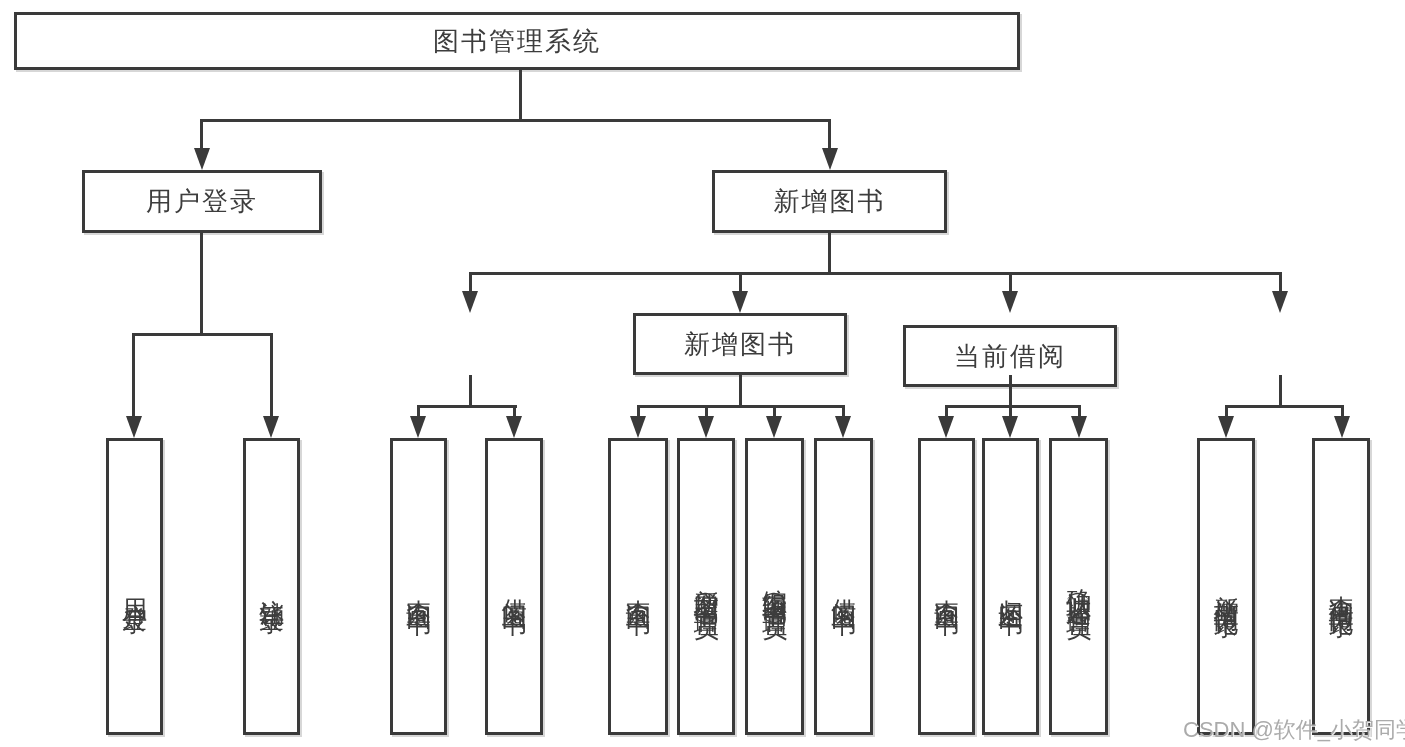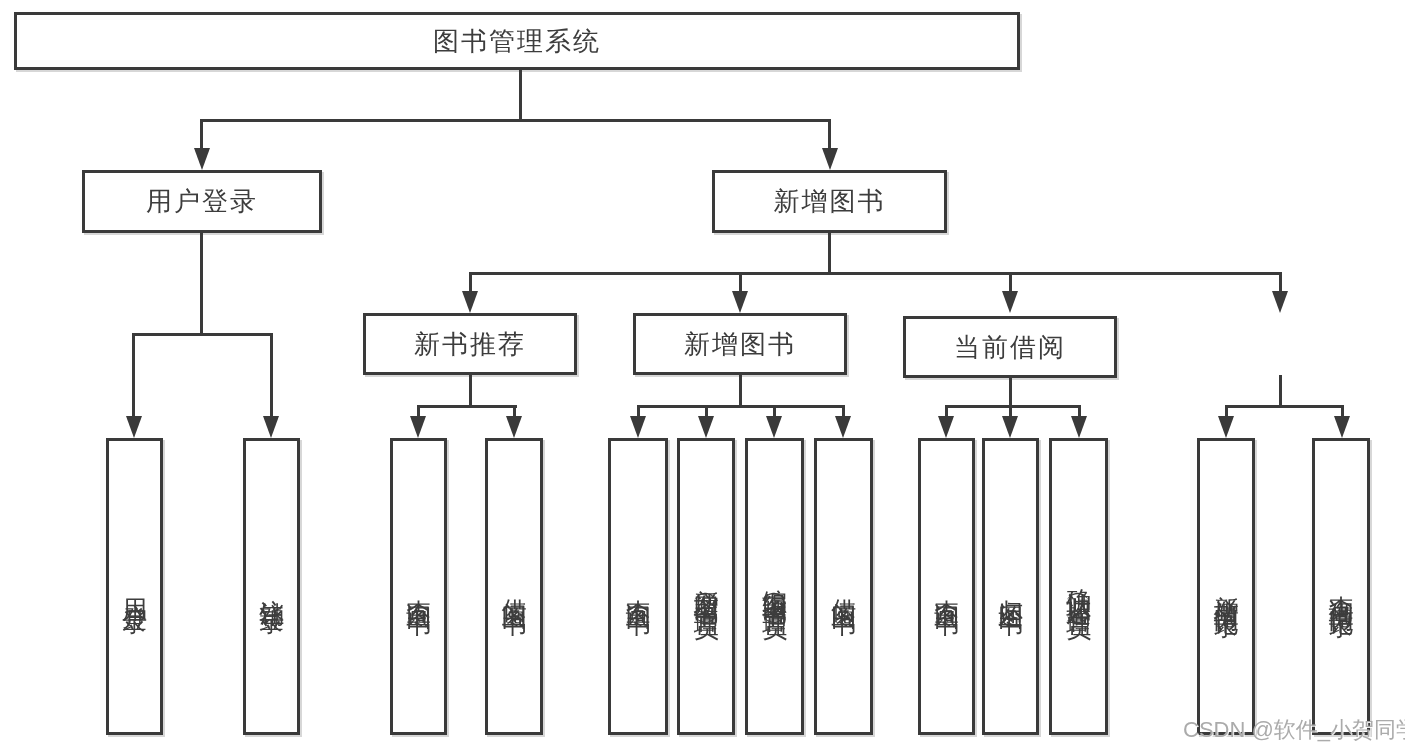--- a/index.html
+++ b/index.html
@@ -65,27 +65,24 @@
     <span>图书管理系统</span>
   </div>
 
   <div class="box hbox" style="left:82px;top:170px;width:240px;height:63px">
     <span>用户登录</span>
   </div>
   <div class="box hbox" style="left:712px;top:170px;width:235px;height:63px">
     <span>新增图书</span>
   </div>
 
-  <div class="box hbox" style="left:363px;top:313px;width:214px;height:62px">
-    <span>新书推荐</span>
-  </div>
   <div class="box hbox" style="left:633px;top:313px;width:214px;height:62px">
     <span>新增图书</span>
   </div>
-  <div class="box hbox" style="left:903px;top:316px;width:214px;height:62px">
+  <div class="box hbox" style="left:903px;top:325px;width:214px;height:62px">
     <span>当前借阅</span>
   </div>
 
   <div class="box vbox" style="left:106px;top:438px;width:57px;height:297px">
     <span>用户登录</span>
   </div>
   <div class="box vbox" style="left:243px;top:438px;width:57px;height:297px">
     <span>注销登录</span>
   </div>
 

